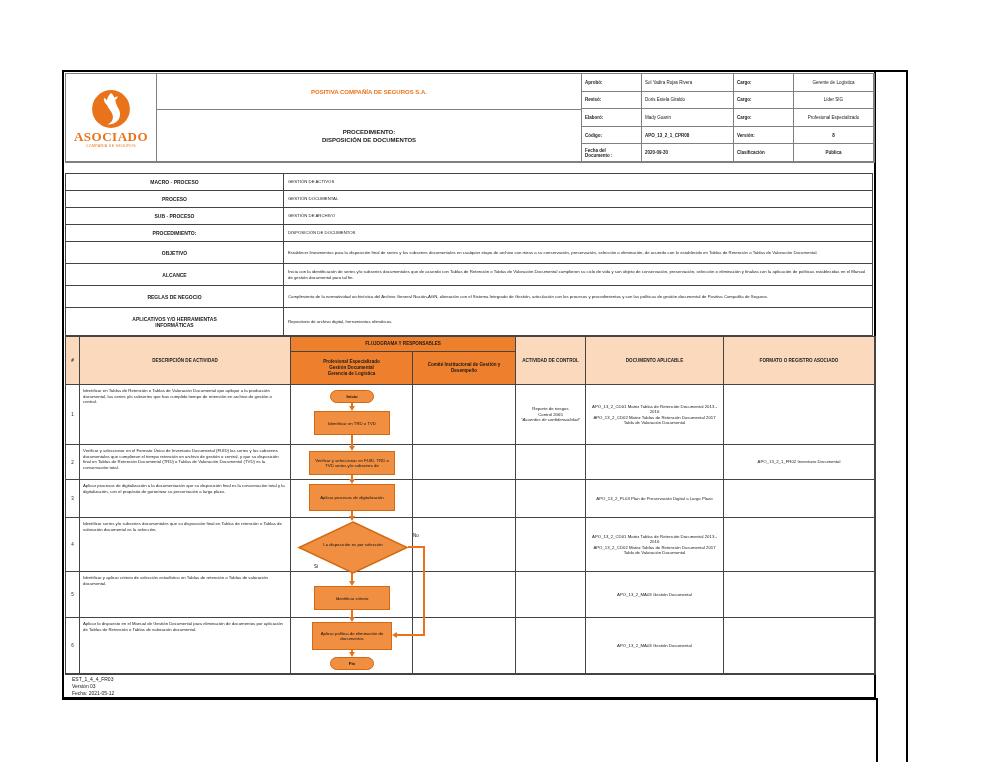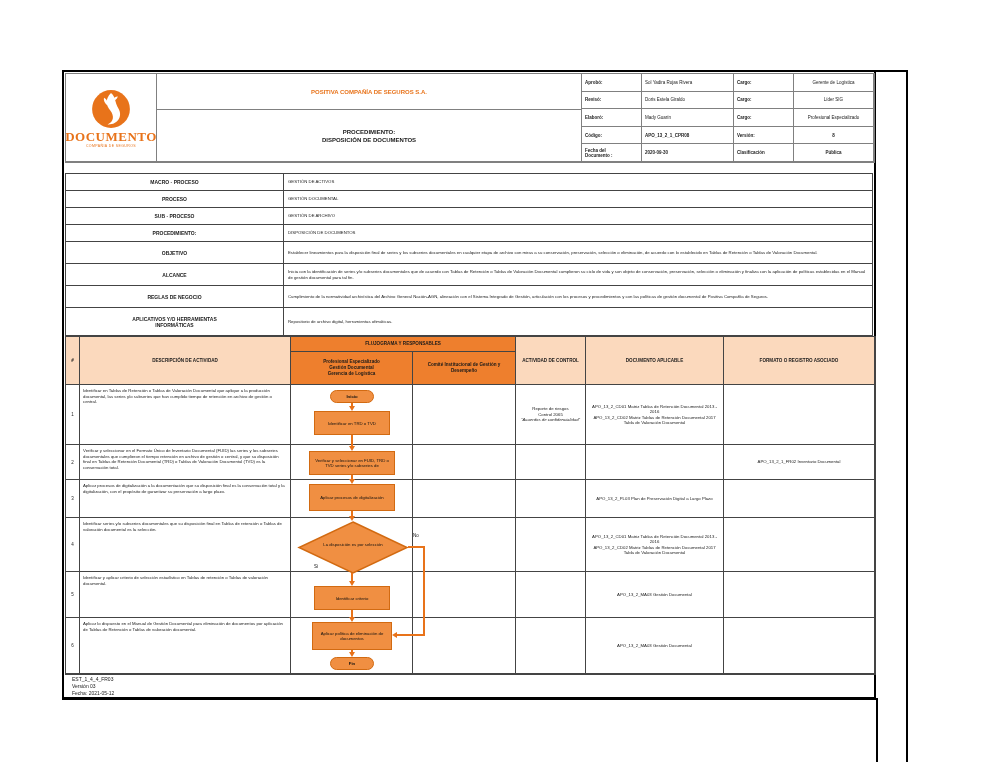--- a/index.html
+++ b/index.html
@@ -77,21 +77,21 @@
   <div class="frame">
 
     <div class="hdr">
       <div class="logo-cell">
         <svg width="42" height="42" viewBox="0 0 60 60">
           <circle cx="30" cy="30" r="27" fill="#e8731a"></circle>
           <path d="M30 7 C21 16,23 25,29 32 C35 40,34 48,25 52 C39 53,47 41,41 30 C35 20,37 13,30 7 Z" fill="#fff"></path>
           <path d="M20 14 C24 16,26 20,25 25 C21 22,19 18,20 14 Z" fill="#fff"></path>
           <path d="M40 12 C38 17,34 19,30 19 C33 14,36 12,40 12 Z" fill="#fff"></path>
         </svg>
-        <div class="logo-word">DOCUMENTO</div>
+        <div class="logo-word">ASOCIADO</div>
         <div class="logo-tag">COMPAÑÍA DE SEGUROS</div>
       </div>
       <div class="title-cell">
         <div class="company-name">POSITIVA COMPAÑÍA DE SEGUROS S.A.</div>
         <div class="proc-block">
           <div>PROCEDIMIENTO:</div>
           <div>DISPOSICIÓN DE DOCUMENTOS</div>
         </div>
       </div>
 

